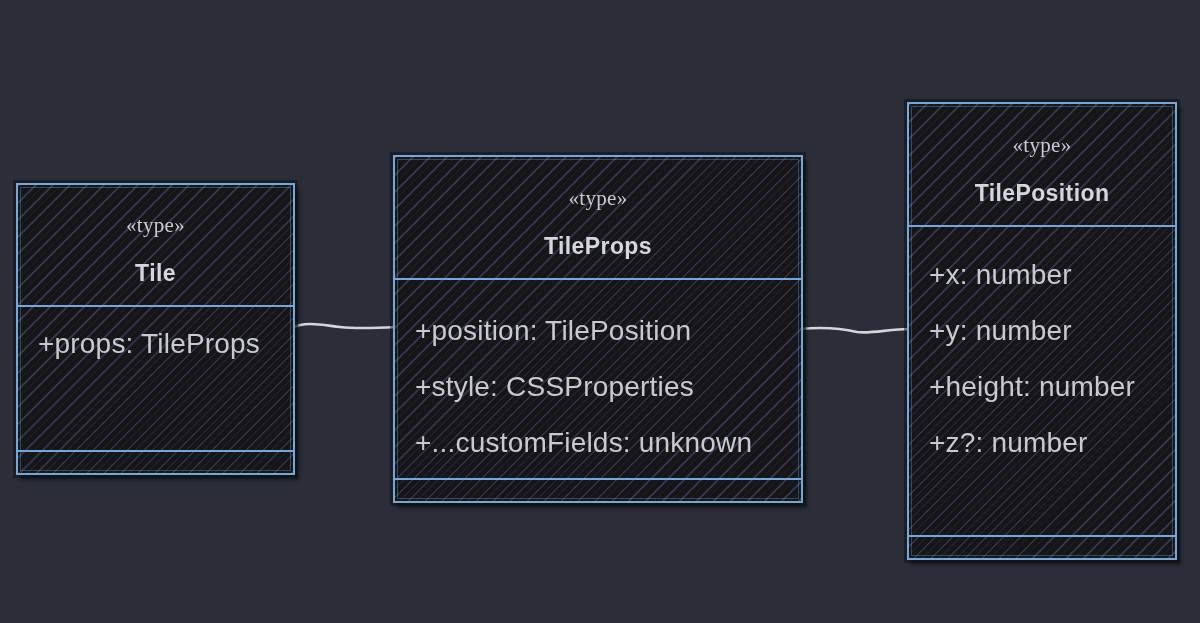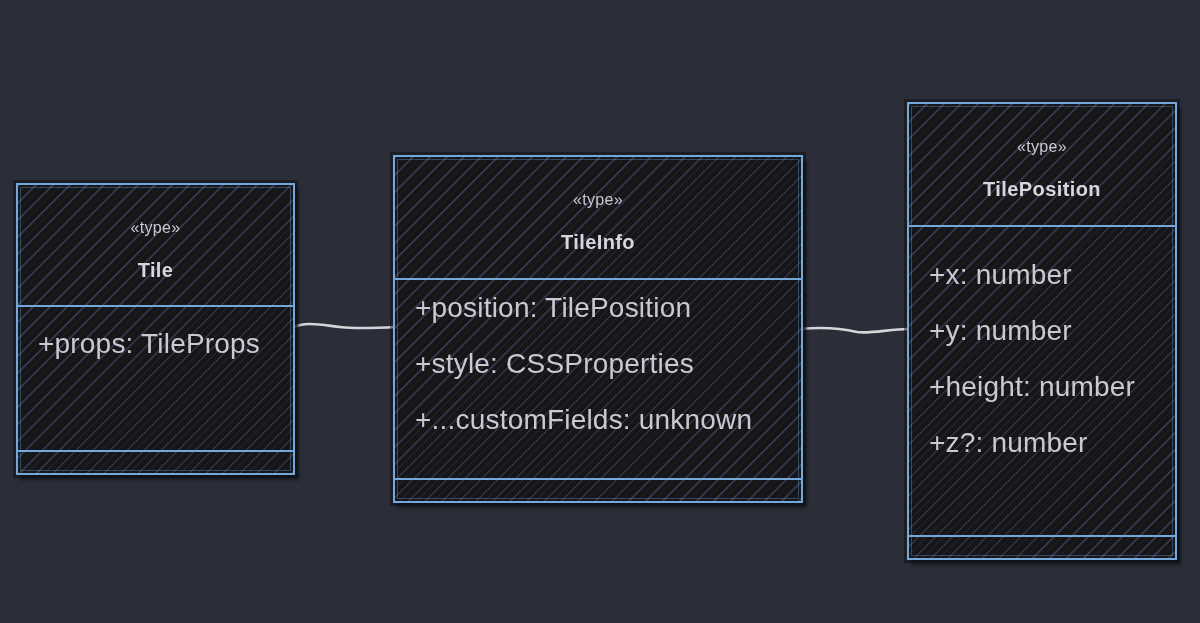--- a/index.html
+++ b/index.html
@@ -57,26 +57,27 @@
     display: flex;
     flex-direction: column;
     align-items: center;
     justify-content: center;
     gap: 22px;
     padding-top: 10px;
     border-bottom: 2px solid #74a7da;
     flex: 0 0 auto;
   }
   .annotation {
-    font-size: 16px;
+    font-size: 21px;
     color: #c9c9d1;
     letter-spacing: 0.3px;
+    font-family: Liberation Serif, serif;
   }
   .class-name {
-    font-size: 20px;
+    font-size: 23px;
     font-weight: bold;
     color: #d6d6de;
     letter-spacing: 0.4px;
   }
 
   .members-compartment {
     flex: 1 1 auto;
     display: flex;
     flex-direction: column;
     padding-left: 20px;
@@ -112,23 +113,23 @@
     </div>
     <div class="members-compartment" style="padding-top:9px;">
       <div class="member">+props: TileProps</div>
     </div>
     <div class="footer-compartment"></div>
   </div>
 
   <div class="class-box" style="left:393px; top:155px; width:410px; height:348px;">
     <div class="title-compartment" style="height:123px;">
       <div class="annotation">«type»</div>
-      <div class="class-name">TileInfo</div>
+      <div class="class-name">TileProps</div>
     </div>
-    <div class="members-compartment" style="">
+    <div class="members-compartment" style="padding-top:23px;">
       <div class="member">+position: TilePosition</div>
       <div class="member">+style: CSSProperties</div>
       <div class="member">+...customFields: unknown</div>
     </div>
     <div class="footer-compartment"></div>
   </div>
 
   <div class="class-box" style="left:907px; top:102px; width:270px; height:458px;">
     <div class="title-compartment" style="height:123px;">
       <div class="annotation">«type»</div>

